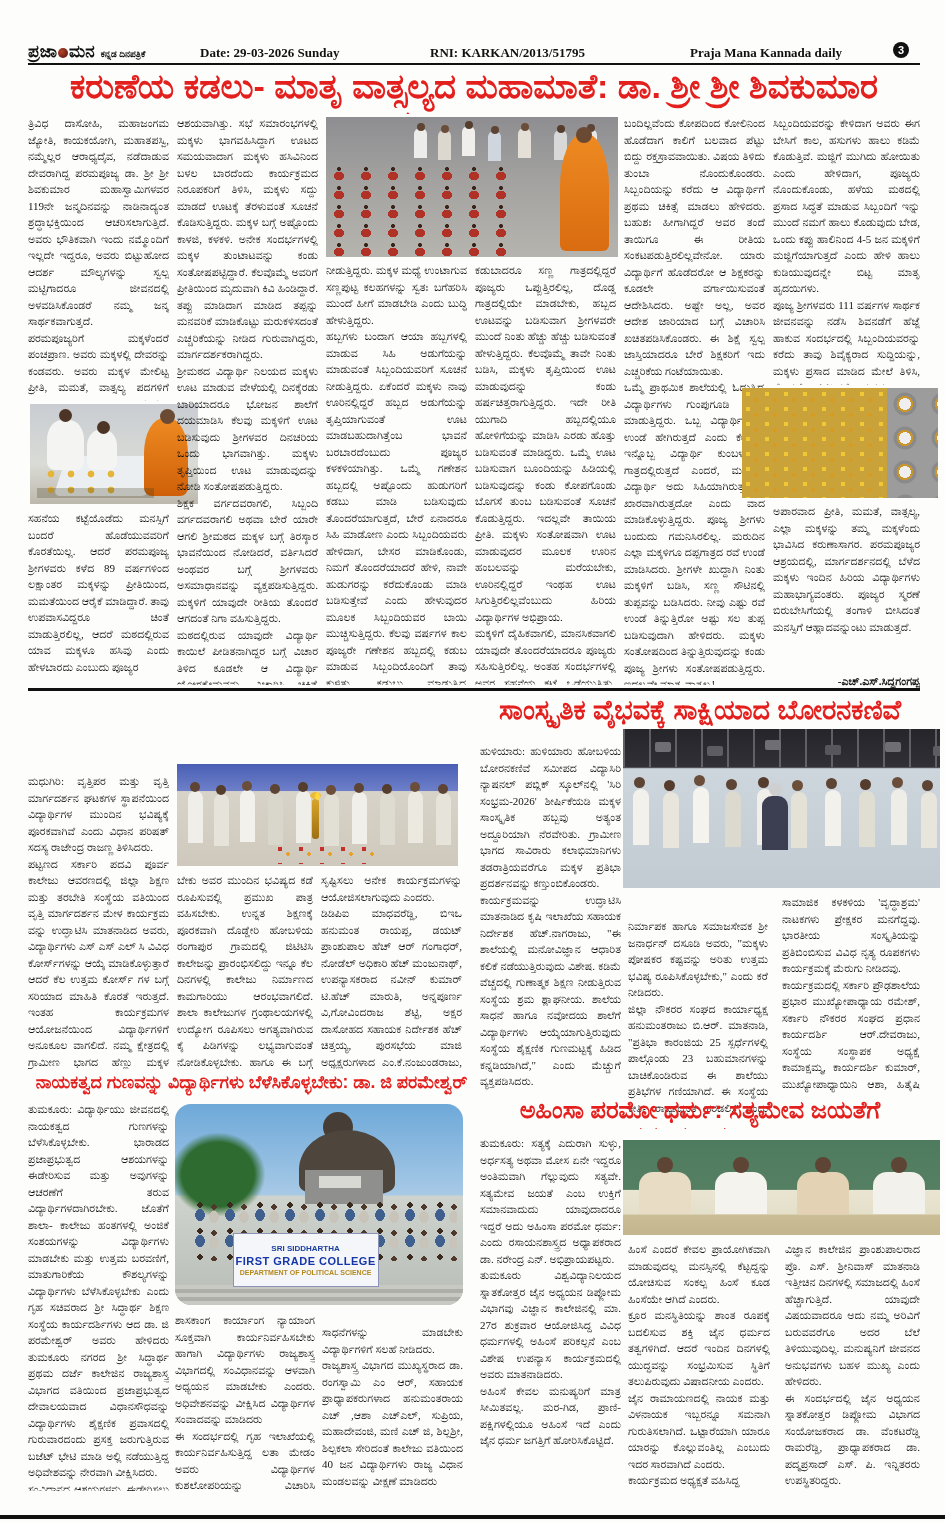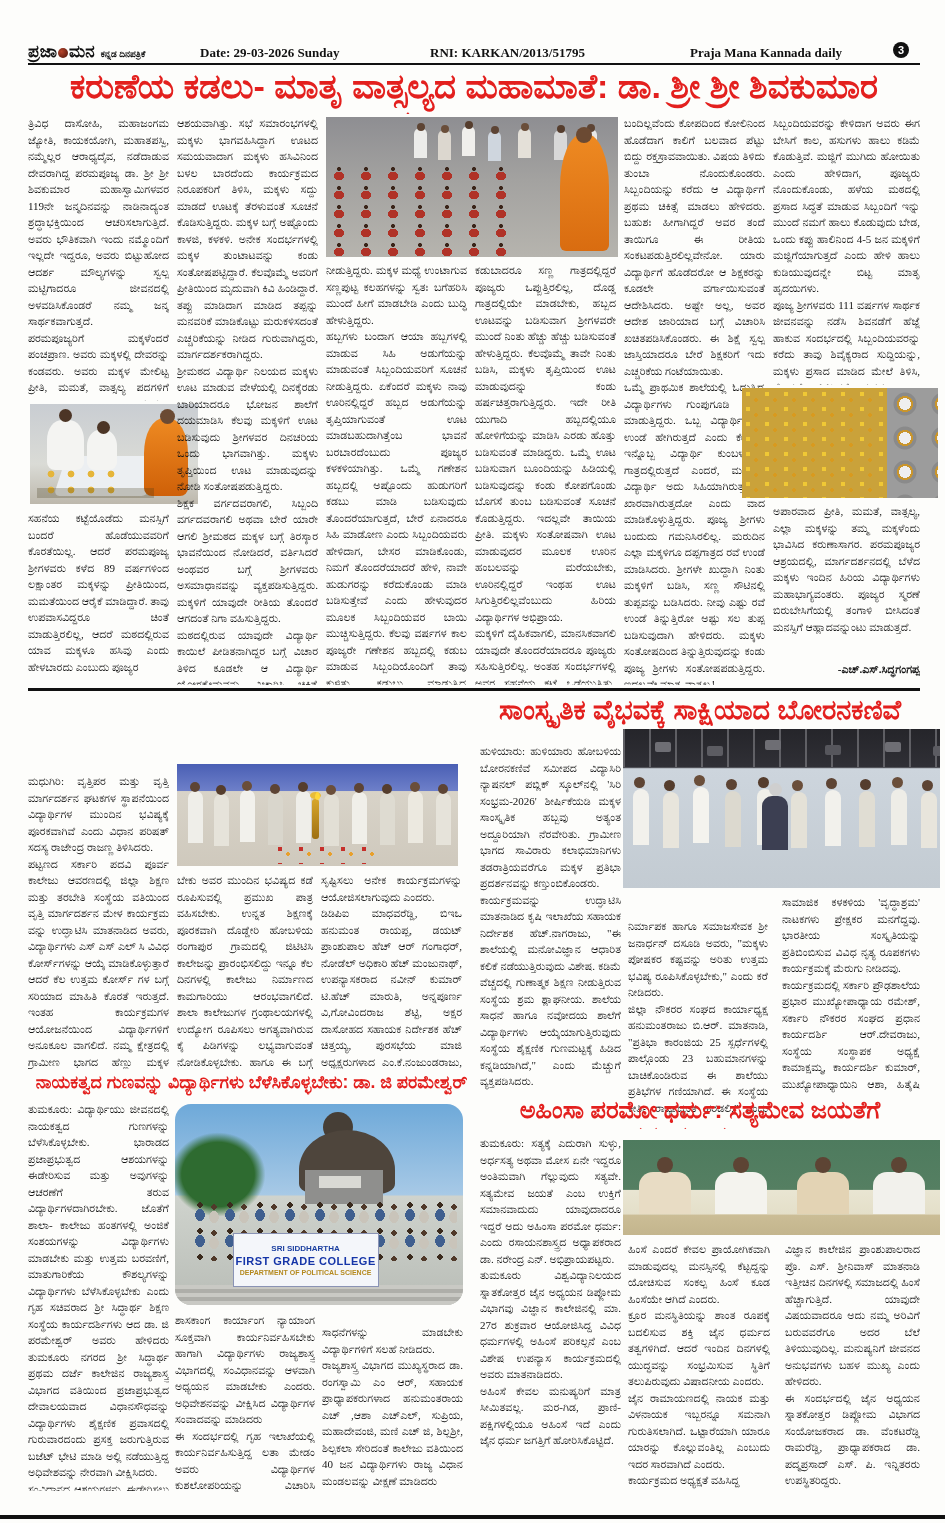--- a/index.html
+++ b/index.html
@@ -5,21 +5,21 @@
   html,body{margin:0;padding:0;background:#e9e7e2;}
   #page{position:relative;width:945px;height:1523px;background:#fdfdfb;margin:0 auto;
         font-family:"Liberation Serif","DejaVu Serif",serif;overflow:hidden;}
   .col{position:absolute;overflow:hidden;font-size:11px;line-height:1.5;color:#141414;
        text-align:justify;white-space:pre-line;word-break:break-word;}
   .red{color:#e3201e;}
   .hl{position:absolute;font-weight:bold;text-align:center;line-height:1.1;overflow:hidden;
       font-family:"Liberation Sans","DejaVu Sans",sans-serif;}
   .rule{position:absolute;background:#111;}
   .photo{position:absolute;overflow:hidden;background:#cfcfcf;}
-  .byline{font-weight:bold;text-align:right;}
+  .byline{font-weight:bold;text-align:right;margin-top:12px;}
   
   .mast-logo{position:absolute;left:28px;top:42px;font-weight:bold;font-size:17px;color:#111;
              font-family:"Liberation Sans","DejaVu Sans",sans-serif;}
   .mast-emblem{display:inline-block;width:10px;height:10px;border-radius:50%;
                background:radial-gradient(circle at 35% 35%,#b5442a,#4a1007);vertical-align:middle;margin:0 1px;}
   .mast-sub{font-size:9px;font-weight:bold;margin-left:6px;}
   .mast-item{position:absolute;top:45px;font-size:13px;font-weight:bold;color:#111;
              font-family:"Liberation Serif",serif;}
   .pagecircle{position:absolute;left:893px;top:42px;width:16px;height:16px;border-radius:50%;
               background:#111;color:#fff;font-size:11px;font-weight:bold;text-align:center;line-height:16px;

